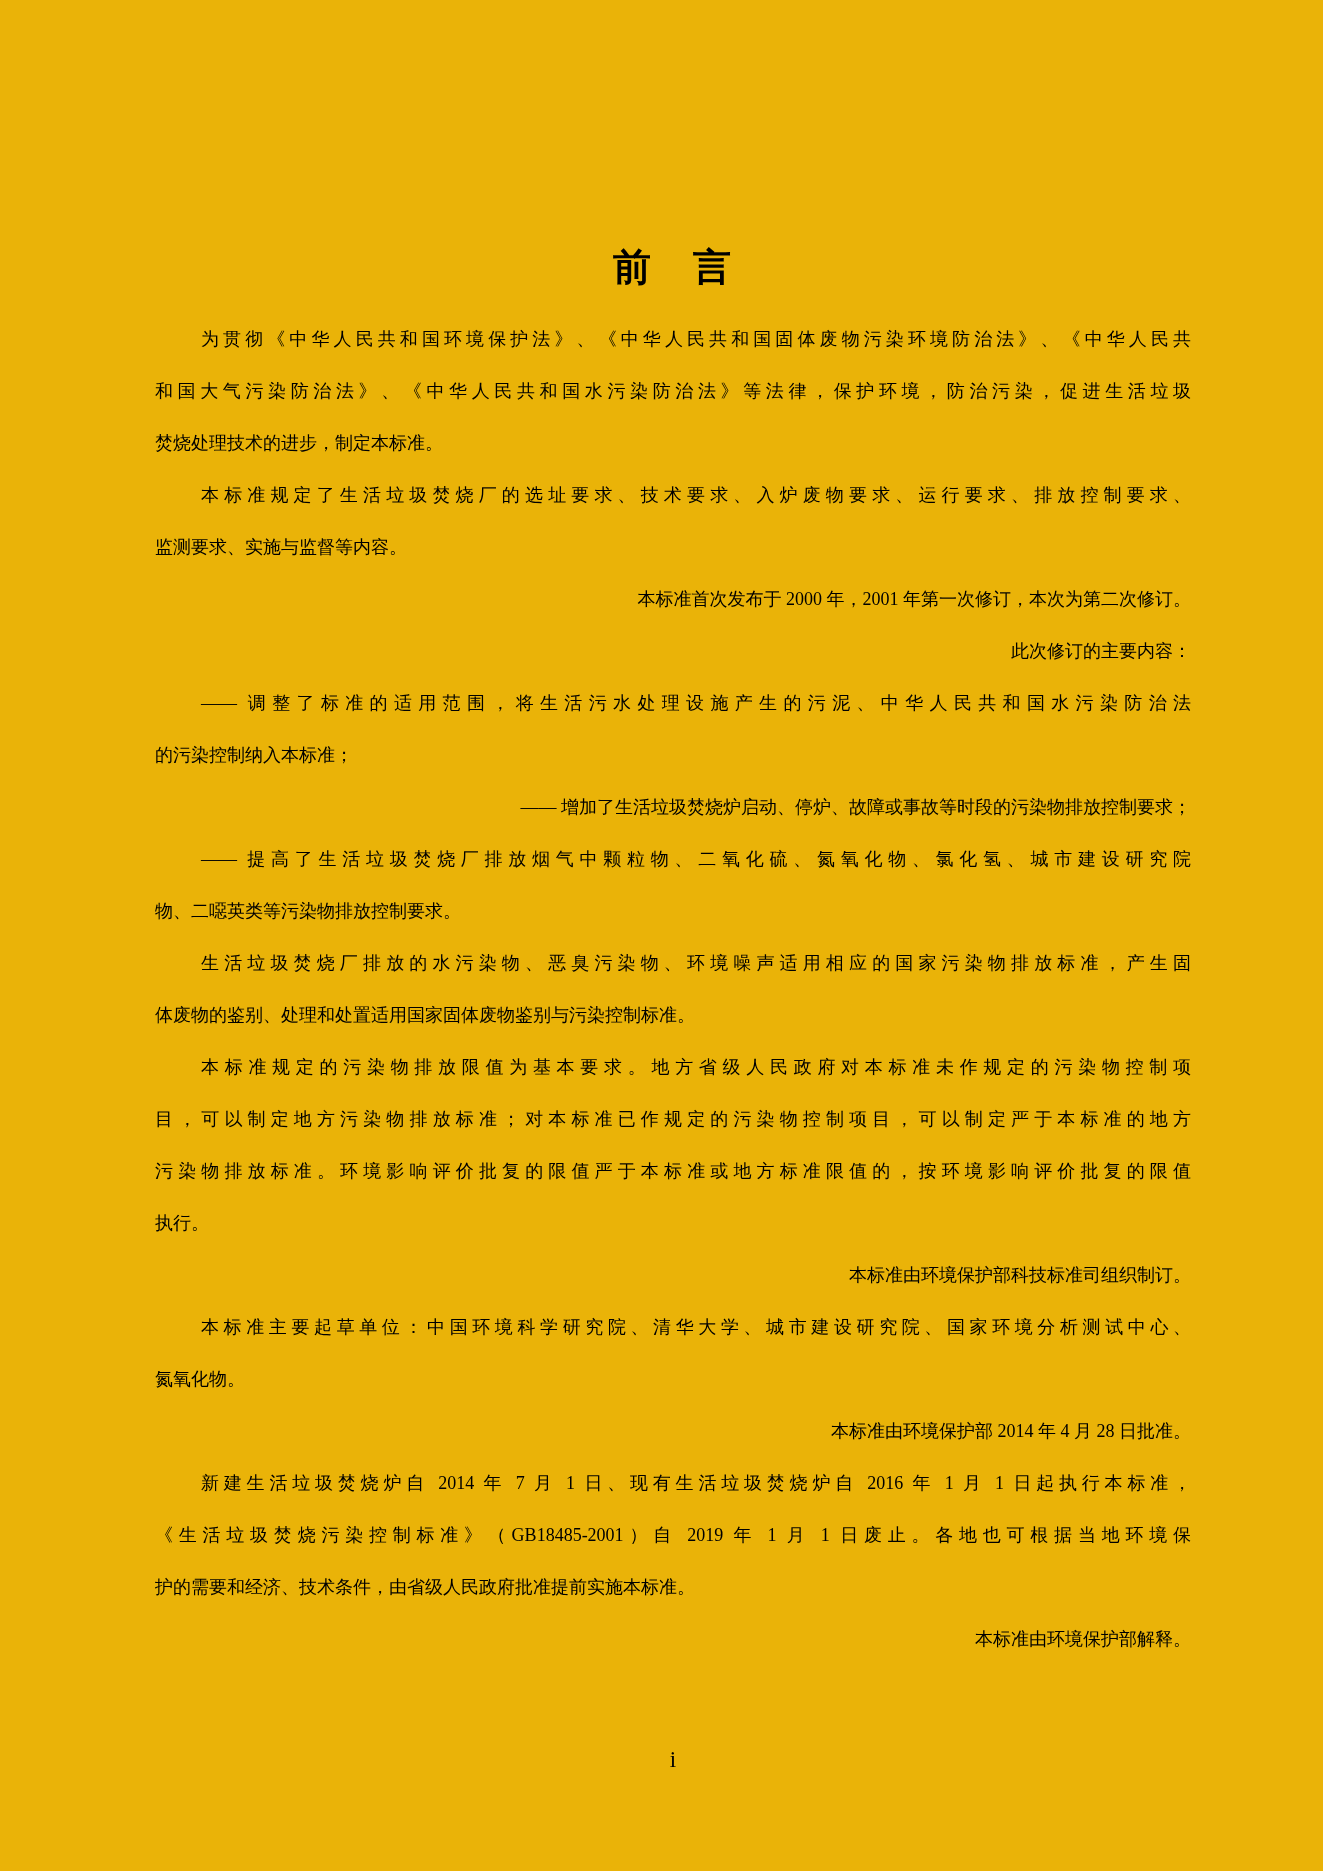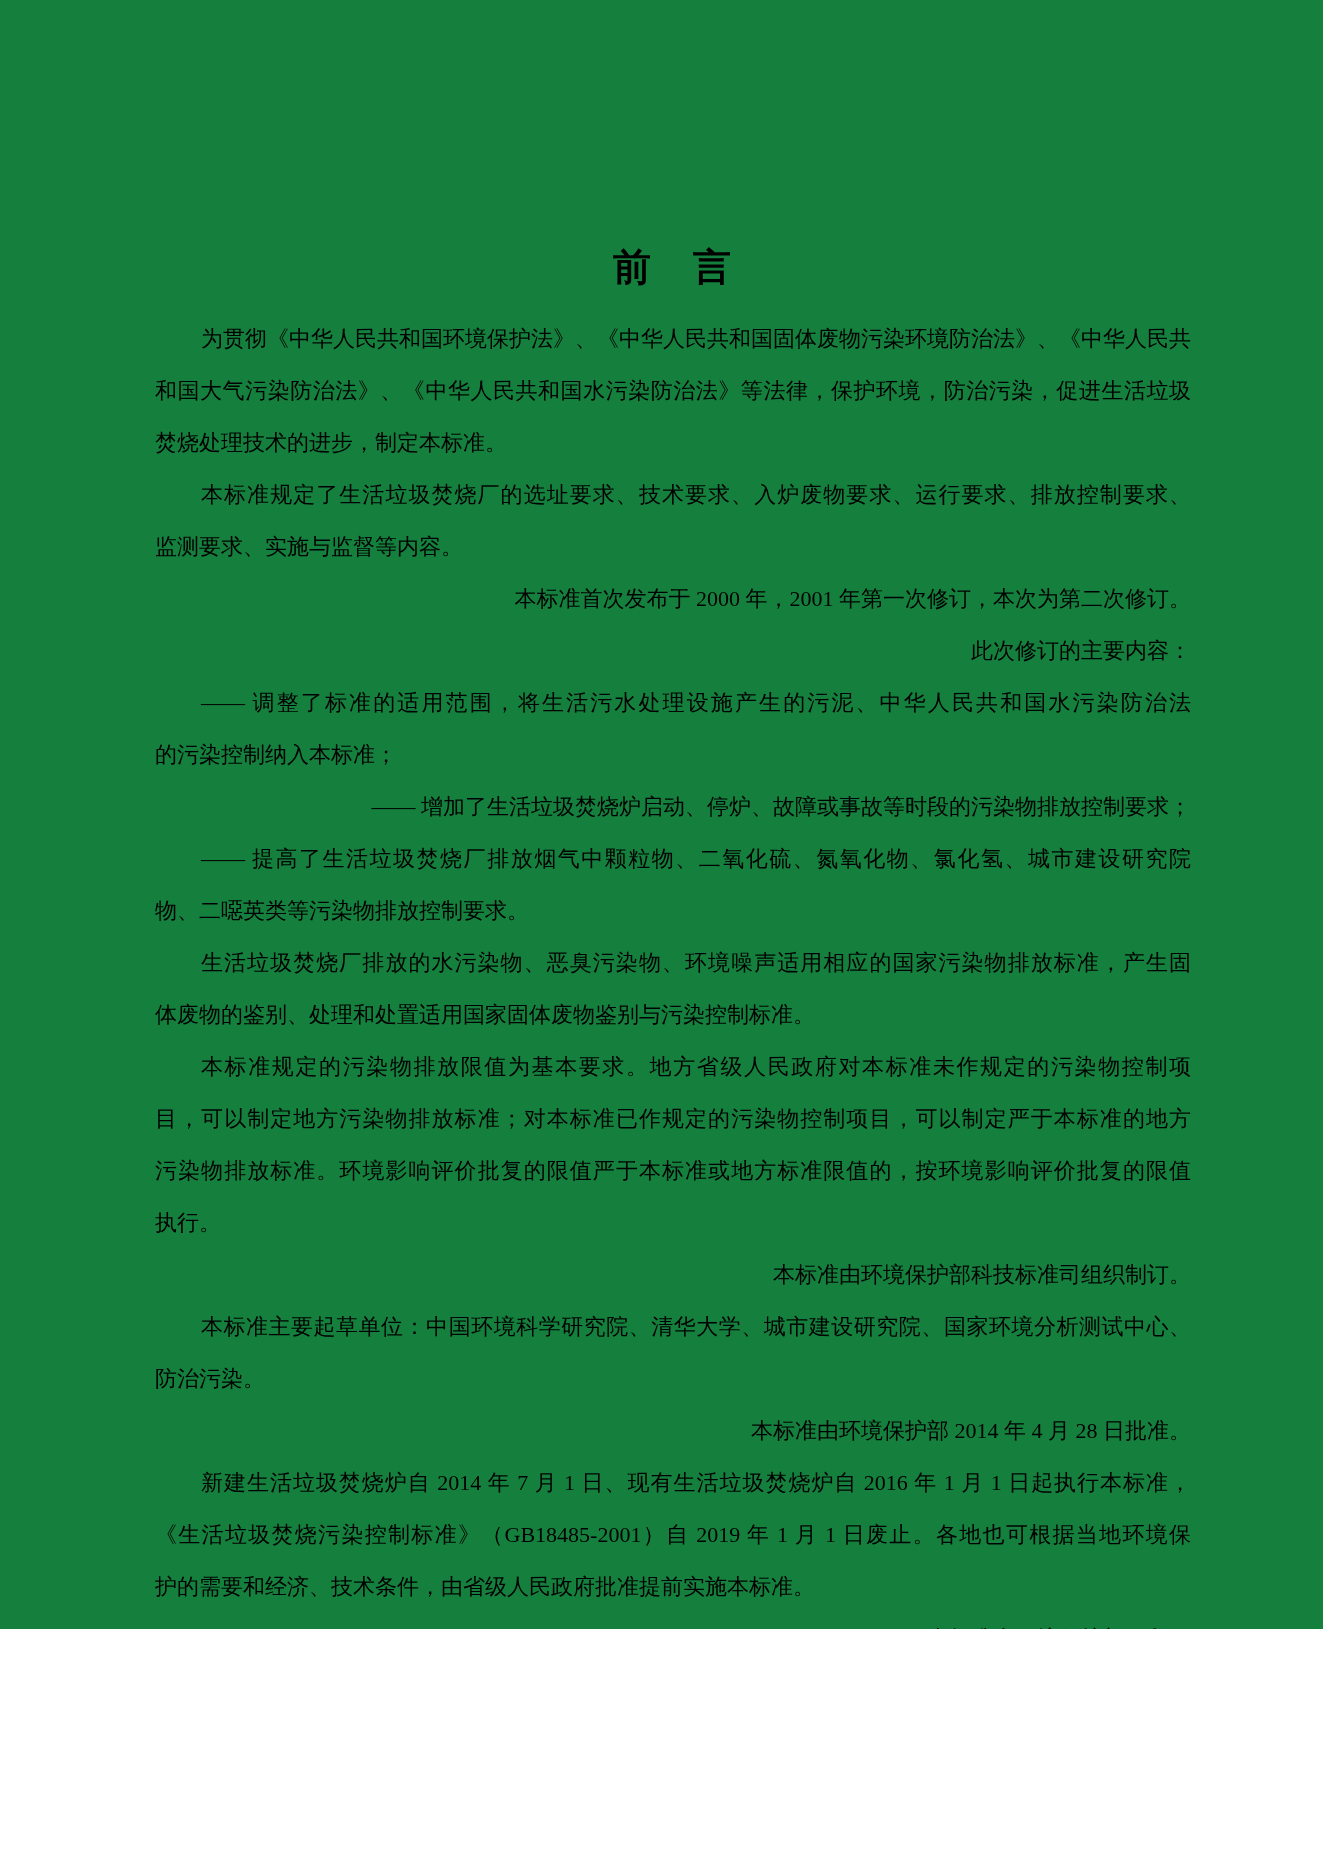--- a/index.html
+++ b/index.html
@@ -3,22 +3,22 @@
 <meta charset="utf-8">
 <style>
   html, body {
     margin: 0;
     padding: 0;
     background: #ffffff;
   }
   .page {
     position: relative;
     width: 1323px;
-    height: 1629px;
-    background: #15803d;
+    height: 1871px;
+    background: #eab308;
     color: #000000;
     overflow: hidden;
   }
   .title {
     position: absolute;
     top: 242px;
     left: 155px;
     width: 1036px;
     margin: 0;
     text-align: center;
@@ -28,21 +28,21 @@
     line-height: 50px;
     letter-spacing: 2px;
     color: #000000;
   }
   .content {
     position: absolute;
     top: 313px;
     left: 155px;
     width: 1036px;
     font-family: "Liberation Serif", "DejaVu Serif", serif;
-    font-size: 22px;
+    font-size: 18px;
     color: #000000;
   }
   .line {
     height: 52px;
     line-height: 52px;
     overflow: hidden;
   }
   .line.ind {
     text-indent: 46px;
     text-align: right;
@@ -85,21 +85,21 @@
     <div class="line ind full">—— 提高了生活垃圾焚烧厂排放烟气中颗粒物、二氧化硫、氮氧化物、氯化氢、城市建设研究院</div>
     <div class="line">物、二噁英类等污染物排放控制要求。</div>
     <div class="line ind full">生活垃圾焚烧厂排放的水污染物、恶臭污染物、环境噪声适用相应的国家污染物排放标准，产生固</div>
     <div class="line">体废物的鉴别、处理和处置适用国家固体废物鉴别与污染控制标准。</div>
     <div class="line ind full">本标准规定的污染物排放限值为基本要求。地方省级人民政府对本标准未作规定的污染物控制项</div>
     <div class="line full">目，可以制定地方污染物排放标准；对本标准已作规定的污染物控制项目，可以制定严于本标准的地方</div>
     <div class="line full">污染物排放标准。环境影响评价批复的限值严于本标准或地方标准限值的，按环境影响评价批复的限值</div>
     <div class="line">执行。</div>
     <div class="line ind">本标准由环境保护部科技标准司组织制订。</div>
     <div class="line ind full">本标准主要起草单位：中国环境科学研究院、清华大学、城市建设研究院、国家环境分析测试中心、</div>
-    <div class="line">防治污染。</div>
+    <div class="line">氮氧化物。</div>
     <div class="line ind">本标准由环境保护部 2014 年 4 月 28 日批准。</div>
     <div class="line ind full">新建生活垃圾焚烧炉自 2014 年 7 月 1 日、现有生活垃圾焚烧炉自 2016 年 1 月 1 日起执行本标准，</div>
     <div class="line full">《生活垃圾焚烧污染控制标准》（GB18485-2001）自 2019 年 1 月 1 日废止。各地也可根据当地环境保</div>
     <div class="line">护的需要和经济、技术条件，由省级人民政府批准提前实施本标准。</div>
     <div class="line ind">本标准由环境保护部解释。</div>
   </div>
 
   <div class="pagenum">i</div>
 
 </div>

